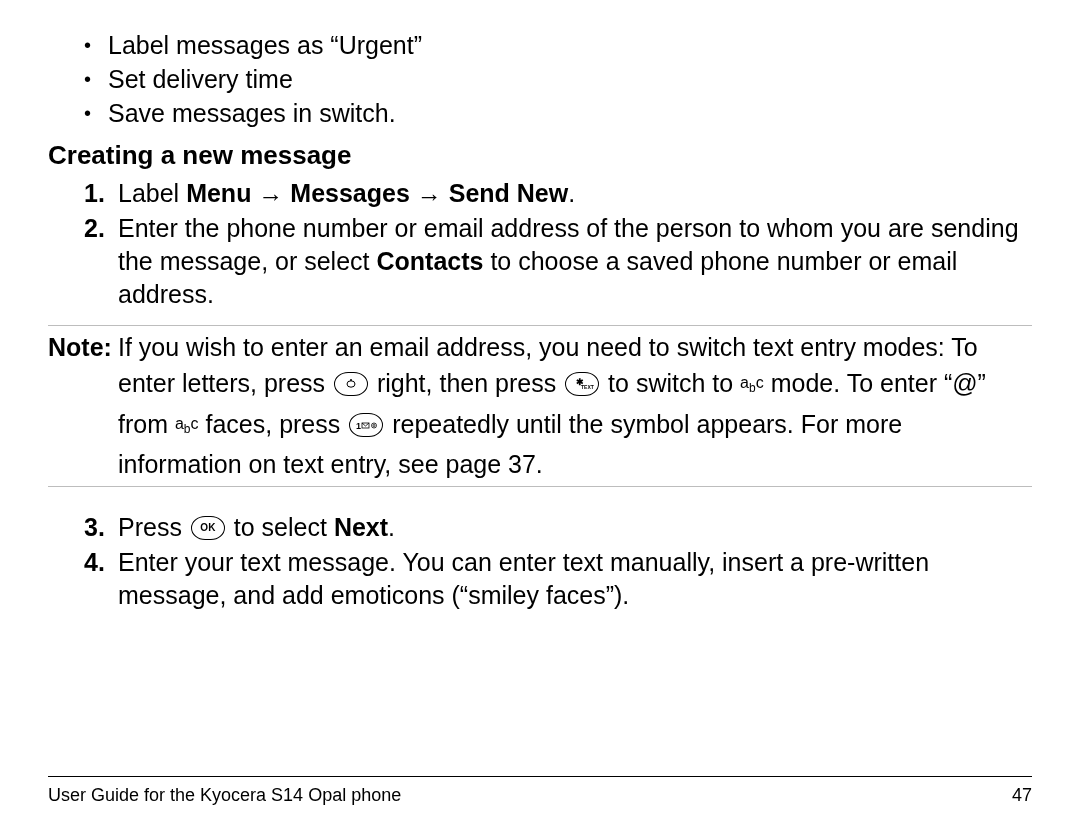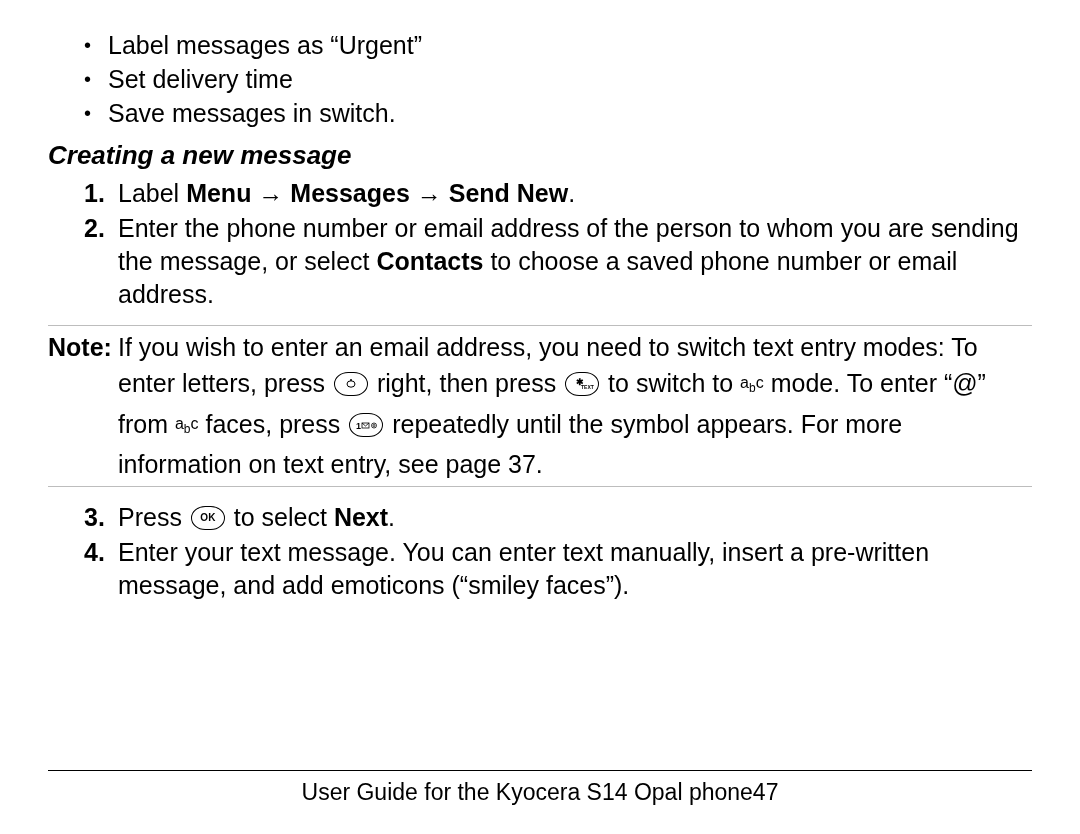--- a/index.html
+++ b/index.html
@@ -8,45 +8,45 @@
     height:834px;
     box-sizing:border-box;
     padding:28px 48px 0 48px;
     font-family:Arial,Helvetica,sans-serif;
     color:#000;
     position:relative;
   }
   .bullets{margin:0 0 10px 36px;}
   .bullets .item{display:flex;align-items:flex-start;font-size:25px;line-height:34px;margin-bottom:0;}
   .bullets .dot{display:inline-block;width:24px;flex:0 0 24px;font-size:20px;line-height:34px;}
-  .heading{font-weight:bold;font-size:26px;margin:3px 0 6px 0;font-style:italic;}
+  .heading{font-weight:bold;font-size:26px;margin:3px 0 6px 0;}
   .ol{margin:0 0 0 36px;}
   .ol .row{display:flex;align-items:flex-start;font-size:25px;line-height:33px;margin-bottom:2px;}
   .ol .num{flex:0 0 34px;font-weight:bold;}
   .ol .body{flex:1;}
   .b{font-weight:bold;}
-  .notebox{margin:14px 0 14px 0;}
+  .notebox{margin:14px 0 24px 0;}
   .noteline{border:none;border-top:1.5px solid #bdbdbd;margin:0;}
   .note{display:flex;align-items:flex-start;font-size:25px;line-height:35px;padding:4px 0 4px 0;}
   .note .lbl{font-weight:bold;flex:0 0 70px;}
   .note .txt{flex:1;}
   .key{
     display:inline-flex;align-items:center;justify-content:center;
     border:1.5px solid #000;border-radius:50%/60%;
     width:32px;height:22px;font-size:11px;line-height:1;
     vertical-align:middle;margin:0 2px;position:relative;top:-2px;
   }
   .key-text{font-size:10px;font-weight:bold;}
   .abc{font-size:16px;vertical-align:middle;letter-spacing:0;}
   .abc sub{font-size:12px;vertical-align:sub;}
   .footer{
     position:absolute;left:48px;right:48px;bottom:28px;
     border-top:1.5px solid #000;padding-top:8px;
-    display:flex;justify-content:center;align-items:baseline;
-    font-size:23px;
+    display:flex;justify-content:space-between;align-items:baseline;
+    font-size:18px;
   }
 </style>
 </head>
 <body>
 
 <div class="page">
 
   <div class="bullets">
     <div class="item">
       <span class="dot">•</span>

